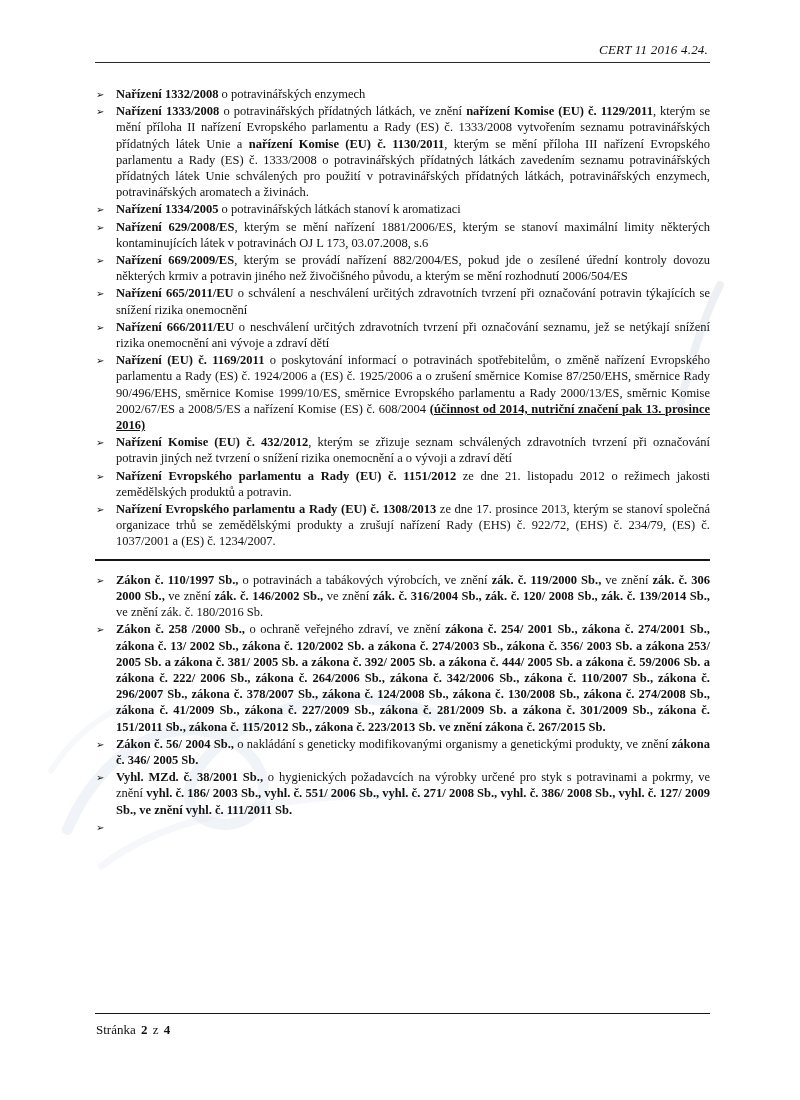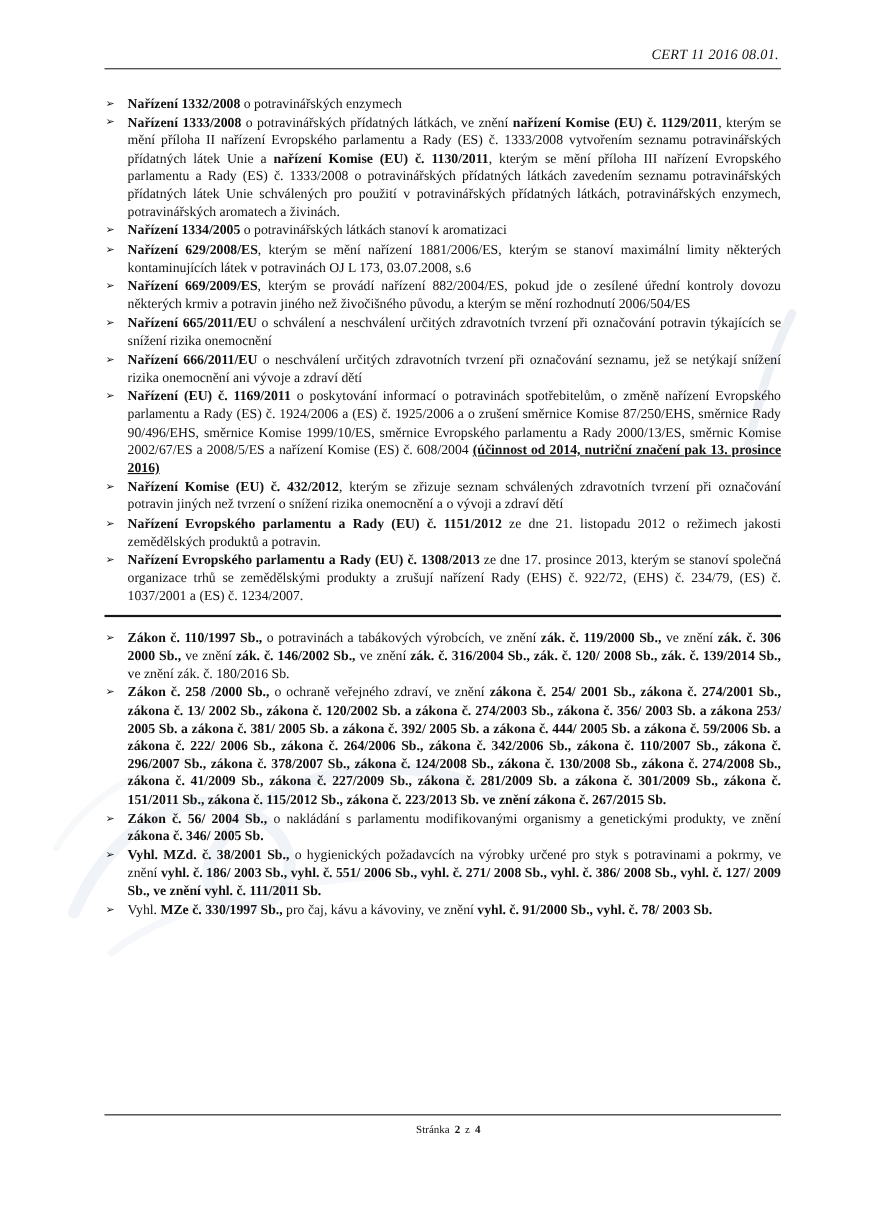--- a/index.html
+++ b/index.html
@@ -78,22 +78,21 @@
 
   .footer-rule {
     position: absolute;
     top: 1013px; left: 95px; right: 90px;
     border-top: 1.7px solid #161616;
     z-index: 2;
   }
   .footer-text {
     position: absolute;
     top: 1022px; left: 95px; right: 80px;
-    text-align: center;
-    font-size: 10px;
+    font-size: 13px;
     z-index: 2;
   }
   .footer-text span { margin: 0 1px; }
 </style>
 </head>
 <body>
 
 <div class="page">
 
   <div class="watermark">
@@ -102,44 +101,44 @@
       <path d="M70,250 C140,205 280,195 400,215" fill="none" stroke="#c3cfdf" stroke-width="7" stroke-linecap="round" opacity="0.35"></path>
       <path d="M30,150 C60,110 110,85 160,82" fill="none" stroke="#c3cfdf" stroke-width="6" stroke-linecap="round" opacity="0.3"></path>
     </svg>
   </div>
   <div class="watermark-streak">
     <svg viewBox="0 0 60 130" width="60" height="130">
       <path d="M50,5 C30,45 20,85 10,125" fill="none" stroke="#c3cfdf" stroke-width="8" stroke-linecap="round"></path>
     </svg>
   </div>
 
-  <div class="header-text">CERT 11 2016 08.01.</div>
+  <div class="header-text">CERT 11 2016 4.24.</div>
   <div class="header-rule"></div>
 
   <main class="content">
     <ul class="doc-list">
         <li><span class="marker">➢</span><span class="item-text"><span class="bold">Nařízení 1332/2008</span><span> o potravinářských enzymech</span></span></li>
         <li><span class="marker">➢</span><span class="item-text"><span class="bold">Nařízení 1333/2008</span><span> o potravinářských přídatných látkách, ve znění </span><span class="bold">nařízení Komise (EU) č. 1129/2011</span><span>, kterým se mění příloha II nařízení Evropského parlamentu a Rady (ES) č. 1333/2008 vytvořením seznamu potravinářských přídatných látek Unie a </span><span class="bold">nařízení Komise (EU) č. 1130/2011</span><span>, kterým se mění příloha III nařízení Evropského parlamentu a Rady (ES) č. 1333/2008 o potravinářských přídatných látkách zavedením seznamu potravinářských přídatných látek Unie schválených pro použití v potravinářských přídatných látkách, potravinářských enzymech, potravinářských aromatech a živinách.</span></span></li>
         <li><span class="marker">➢</span><span class="item-text"><span class="bold">Nařízení 1334/2005</span><span> o potravinářských látkách stanoví k aromatizaci</span></span></li>
         <li><span class="marker">➢</span><span class="item-text"><span class="bold">Nařízení 629/2008/ES</span><span>, kterým se mění nařízení 1881/2006/ES, kterým se stanoví maximální limity některých kontaminujících látek v potravinách OJ L 173, 03.07.2008, s.6</span></span></li>
         <li><span class="marker">➢</span><span class="item-text"><span class="bold">Nařízení 669/2009/ES</span><span>, kterým se provádí nařízení 882/2004/ES, pokud jde o zesílené úřední kontroly dovozu některých krmiv a potravin jiného než živočišného původu, a kterým se mění rozhodnutí 2006/504/ES</span></span></li>
         <li><span class="marker">➢</span><span class="item-text"><span class="bold">Nařízení 665/2011/EU</span><span> o schválení a neschválení určitých zdravotních tvrzení při označování potravin týkajících se snížení rizika onemocnění</span></span></li>
         <li><span class="marker">➢</span><span class="item-text"><span class="bold">Nařízení 666/2011/EU</span><span> o neschválení určitých zdravotních tvrzení při označování seznamu, jež se netýkají snížení rizika onemocnění ani vývoje a zdraví dětí</span></span></li>
         <li><span class="marker">➢</span><span class="item-text"><span class="bold">Nařízení (EU) č. 1169/2011</span><span> o poskytování informací o potravinách spotřebitelům, o změně nařízení Evropského parlamentu a Rady (ES) č. 1924/2006 a (ES) č. 1925/2006 a o zrušení směrnice Komise 87/250/EHS, směrnice Rady 90/496/EHS, směrnice Komise 1999/10/ES, směrnice Evropského parlamentu a Rady 2000/13/ES, směrnic Komise 2002/67/ES a 2008/5/ES a nařízení Komise (ES) č. 608/2004 </span><span class="bold underline">(účinnost od 2014, nutriční značení pak 13. prosince 2016)</span></span></li>
         <li><span class="marker">➢</span><span class="item-text"><span class="bold">Nařízení Komise (EU) č. 432/2012</span><span>, kterým se zřizuje seznam schválených zdravotních tvrzení při označování potravin jiných než tvrzení o snížení rizika onemocnění a o vývoji a zdraví dětí</span></span></li>
         <li><span class="marker">➢</span><span class="item-text"><span class="bold">Nařízení Evropského parlamentu a Rady (EU) č. 1151/2012</span><span> ze dne 21. listopadu 2012 o režimech jakosti zemědělských produktů a potravin.</span></span></li>
         <li><span class="marker">➢</span><span class="item-text"><span class="bold">Nařízení Evropského parlamentu a Rady (EU) č. 1308/2013</span><span> ze dne 17. prosince 2013, kterým se stanoví společná organizace trhů se zemědělskými produkty a zrušují nařízení Rady (EHS) č. 922/72, (EHS) č. 234/79, (ES) č. 1037/2001 a (ES) č. 1234/2007.</span></span></li>
       </ul>
     <hr class="section-divider">
     <ul class="doc-list">
         <li><span class="marker">➢</span><span class="item-text"><span class="bold">Zákon č. 110/1997 Sb.,</span><span> o potravinách a tabákových výrobcích, ve znění </span><span class="bold">zák. č. 119/2000 Sb.,</span><span> ve znění </span><span class="bold">zák. č. 306 2000 Sb.,</span><span> ve znění </span><span class="bold">zák. č. 146/2002 Sb.,</span><span> ve znění </span><span class="bold">zák. č. 316/2004 Sb., zák. č. 120/ 2008 Sb., zák. č. 139/2014 Sb.,</span><span> ve znění zák. č. 180/2016 Sb.</span></span></li>
         <li><span class="marker">➢</span><span class="item-text"><span class="bold">Zákon č. 258 /2000 Sb.,</span><span> o ochraně veřejného zdraví, ve znění </span><span class="bold">zákona č. 254/ 2001 Sb., zákona č. 274/2001 Sb., zákona č. 13/ 2002 Sb., zákona č. 120/2002 Sb. a zákona č. 274/2003 Sb., zákona č. 356/ 2003 Sb. a zákona 253/ 2005 Sb. a zákona č. 381/ 2005 Sb. a zákona č. 392/ 2005 Sb. a zákona č. 444/ 2005 Sb. a zákona č. 59/2006 Sb. a zákona č. 222/ 2006 Sb., zákona č. 264/2006 Sb., zákona č. 342/2006 Sb., zákona č. 110/2007 Sb., zákona č. 296/2007 Sb., zákona č. 378/2007 Sb., zákona č. 124/2008 Sb., zákona č. 130/2008 Sb., zákona č. 274/2008 Sb., zákona č. 41/2009 Sb., zákona č. 227/2009 Sb., zákona č. 281/2009 Sb. a zákona č. 301/2009 Sb., zákona č. 151/2011 Sb., zákona č. 115/2012 Sb., zákona č. 223/2013 Sb. ve znění zákona č. 267/2015 Sb.</span></span></li>
-        <li><span class="marker">➢</span><span class="item-text"><span class="bold">Zákon č. 56/ 2004 Sb.,</span><span> o nakládání s parlamentu modifikovanými organismy a genetickými produkty, ve znění </span><span class="bold">zákona č. 346/ 2005 Sb.</span></span></li>
+        <li><span class="marker">➢</span><span class="item-text"><span class="bold">Zákon č. 56/ 2004 Sb.,</span><span> o nakládání s geneticky modifikovanými organismy a genetickými produkty, ve znění </span><span class="bold">zákona č. 346/ 2005 Sb.</span></span></li>
         <li><span class="marker">➢</span><span class="item-text"><span class="bold">Vyhl. MZd. č. 38/2001 Sb.,</span><span> o hygienických požadavcích na výrobky určené pro styk s potravinami a pokrmy, ve znění </span><span class="bold">vyhl. č. 186/ 2003 Sb., vyhl. č. 551/ 2006 Sb., vyhl. č. 271/ 2008 Sb., vyhl. č. 386/ 2008 Sb., vyhl. č. 127/ 2009 Sb., ve znění vyhl. č. 111/2011 Sb.</span></span></li>
-        <li><span class="marker">➢</span><span class="item-text"><span>Vyhl. </span><span class="bold">MZe č. 330/1997 Sb.,</span><span> pro čaj, kávu a kávoviny, ve znění </span><span class="bold">vyhl. č. 91/2000 Sb., vyhl. č. 78/ 2003 Sb.</span></span></li>
+        <li><span class="marker">➢</span></li>
       </ul>
   </main>
 
   <div class="footer-rule"></div>
   <div class="footer-text">
     <span>Stránka</span>
     <span class="bold">2</span>
     <span>z</span>
     <span class="bold">4</span>
   </div>

